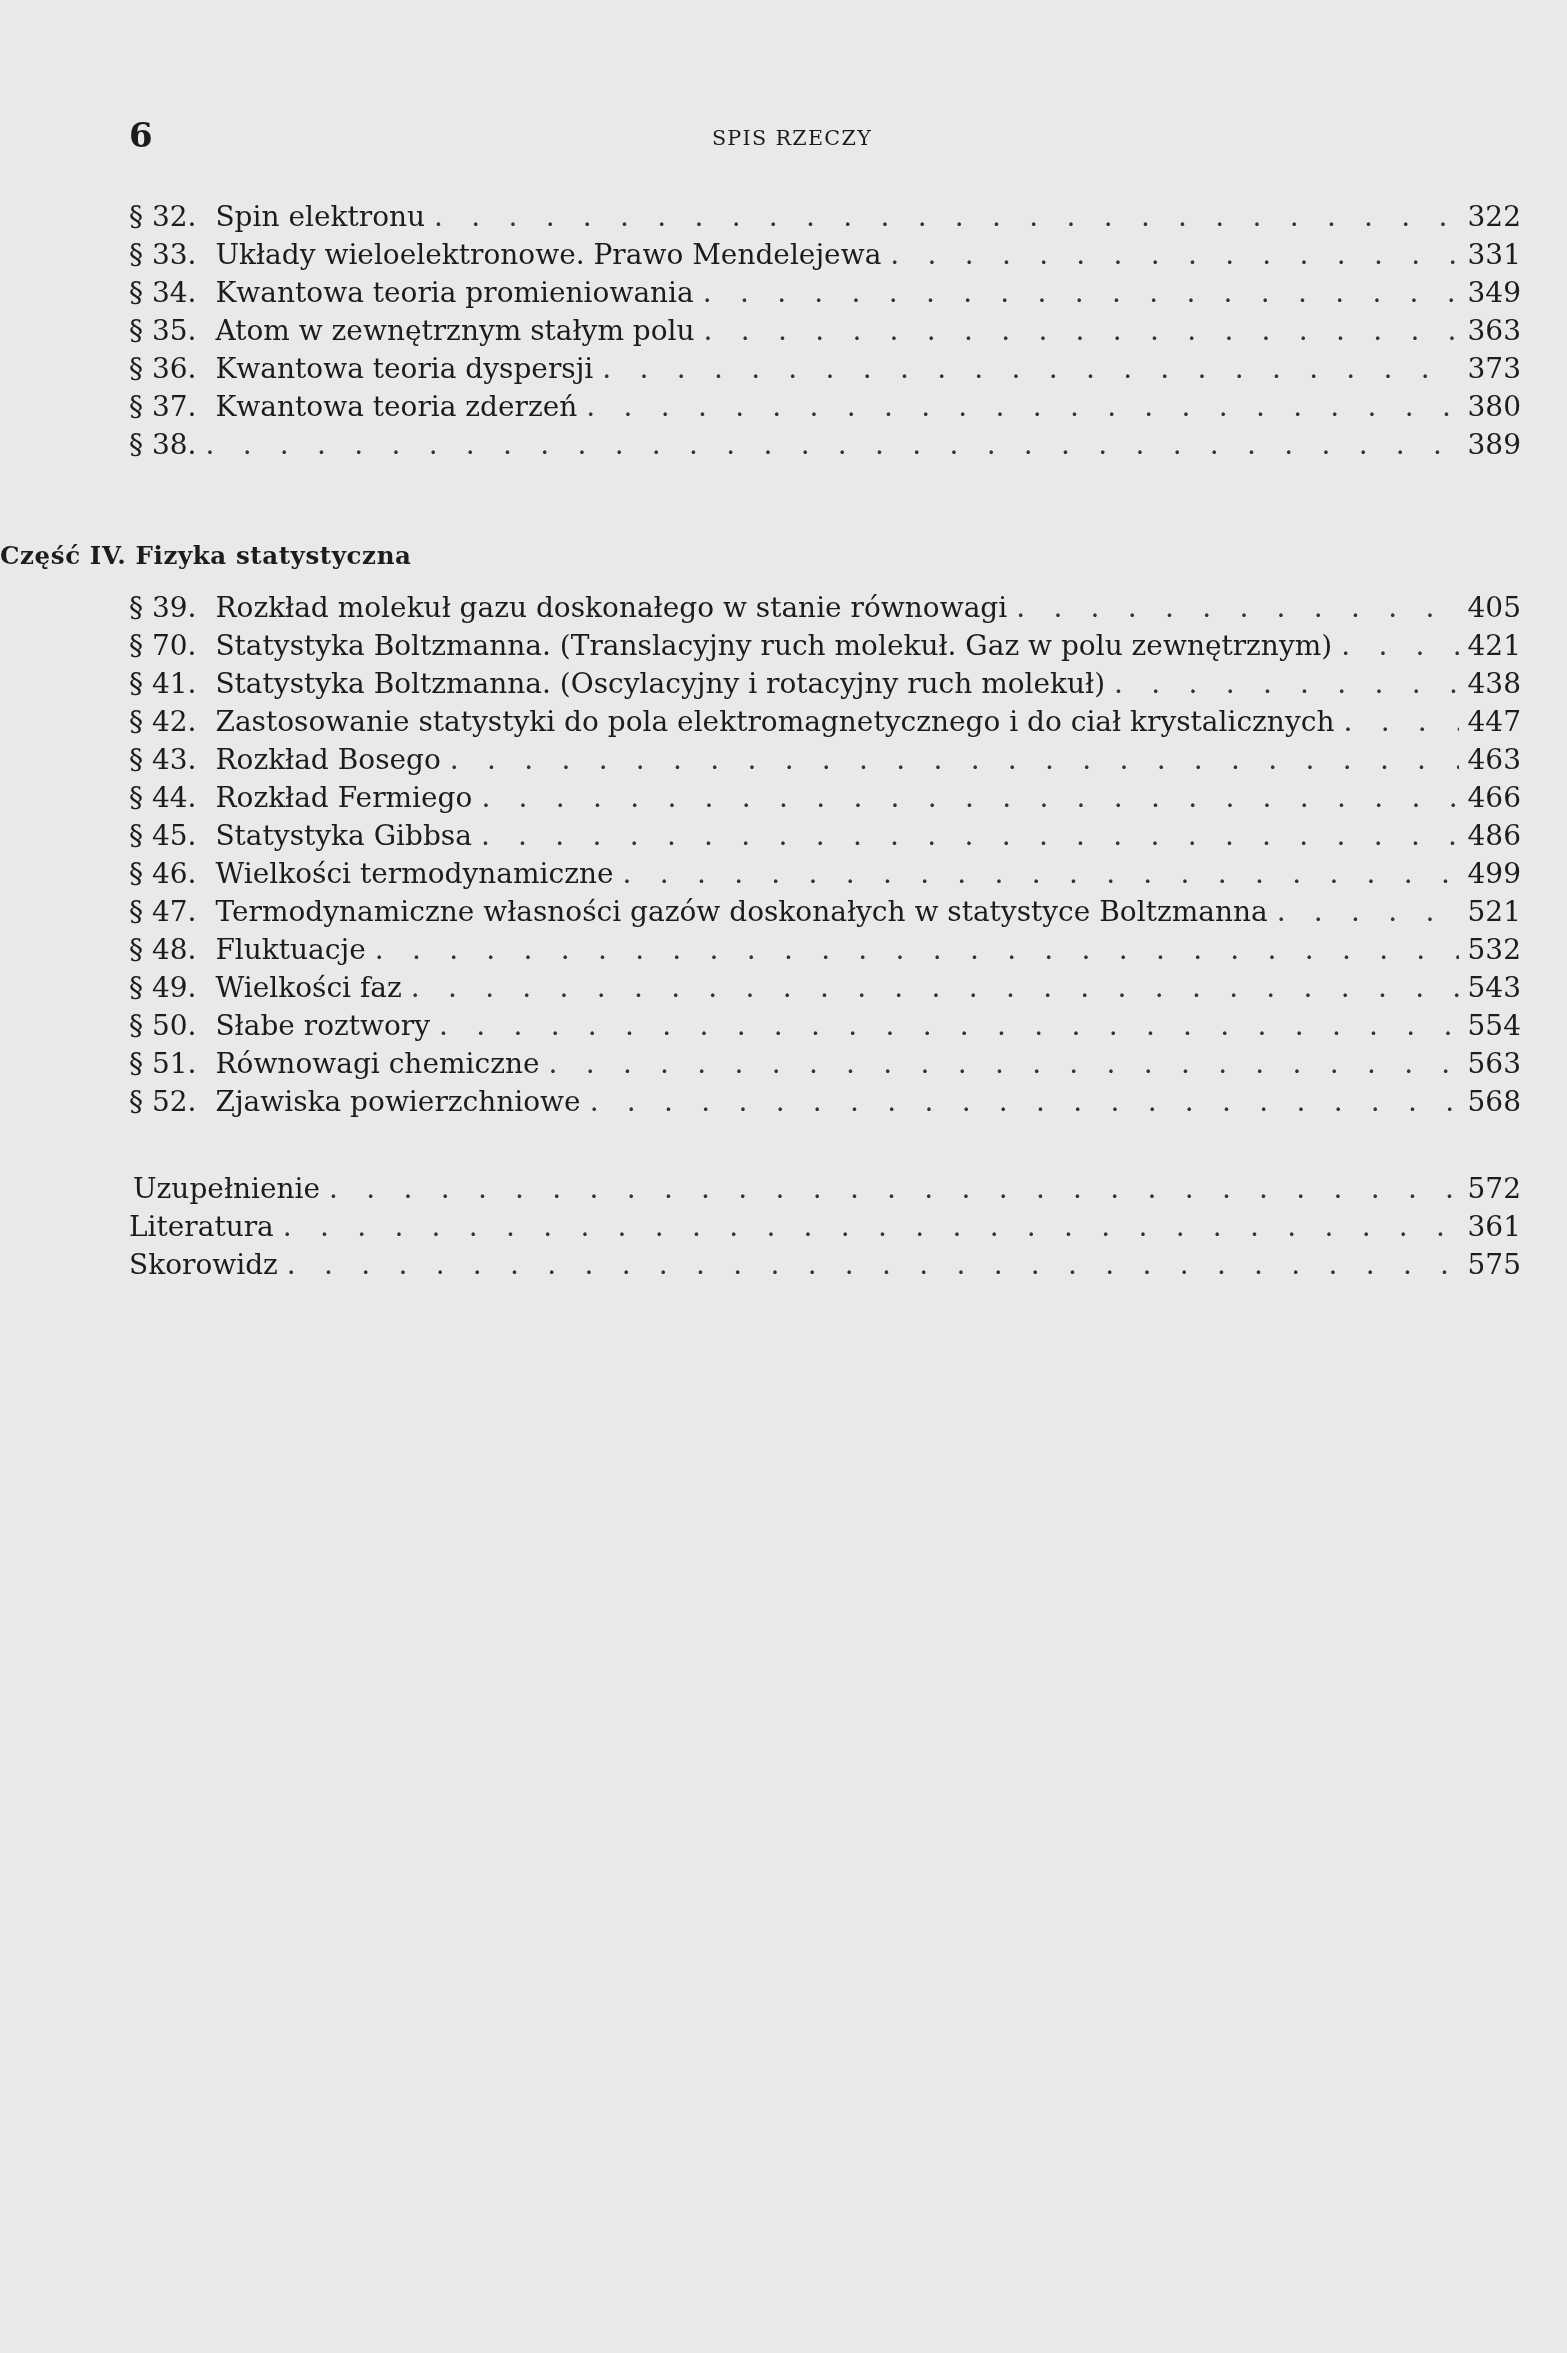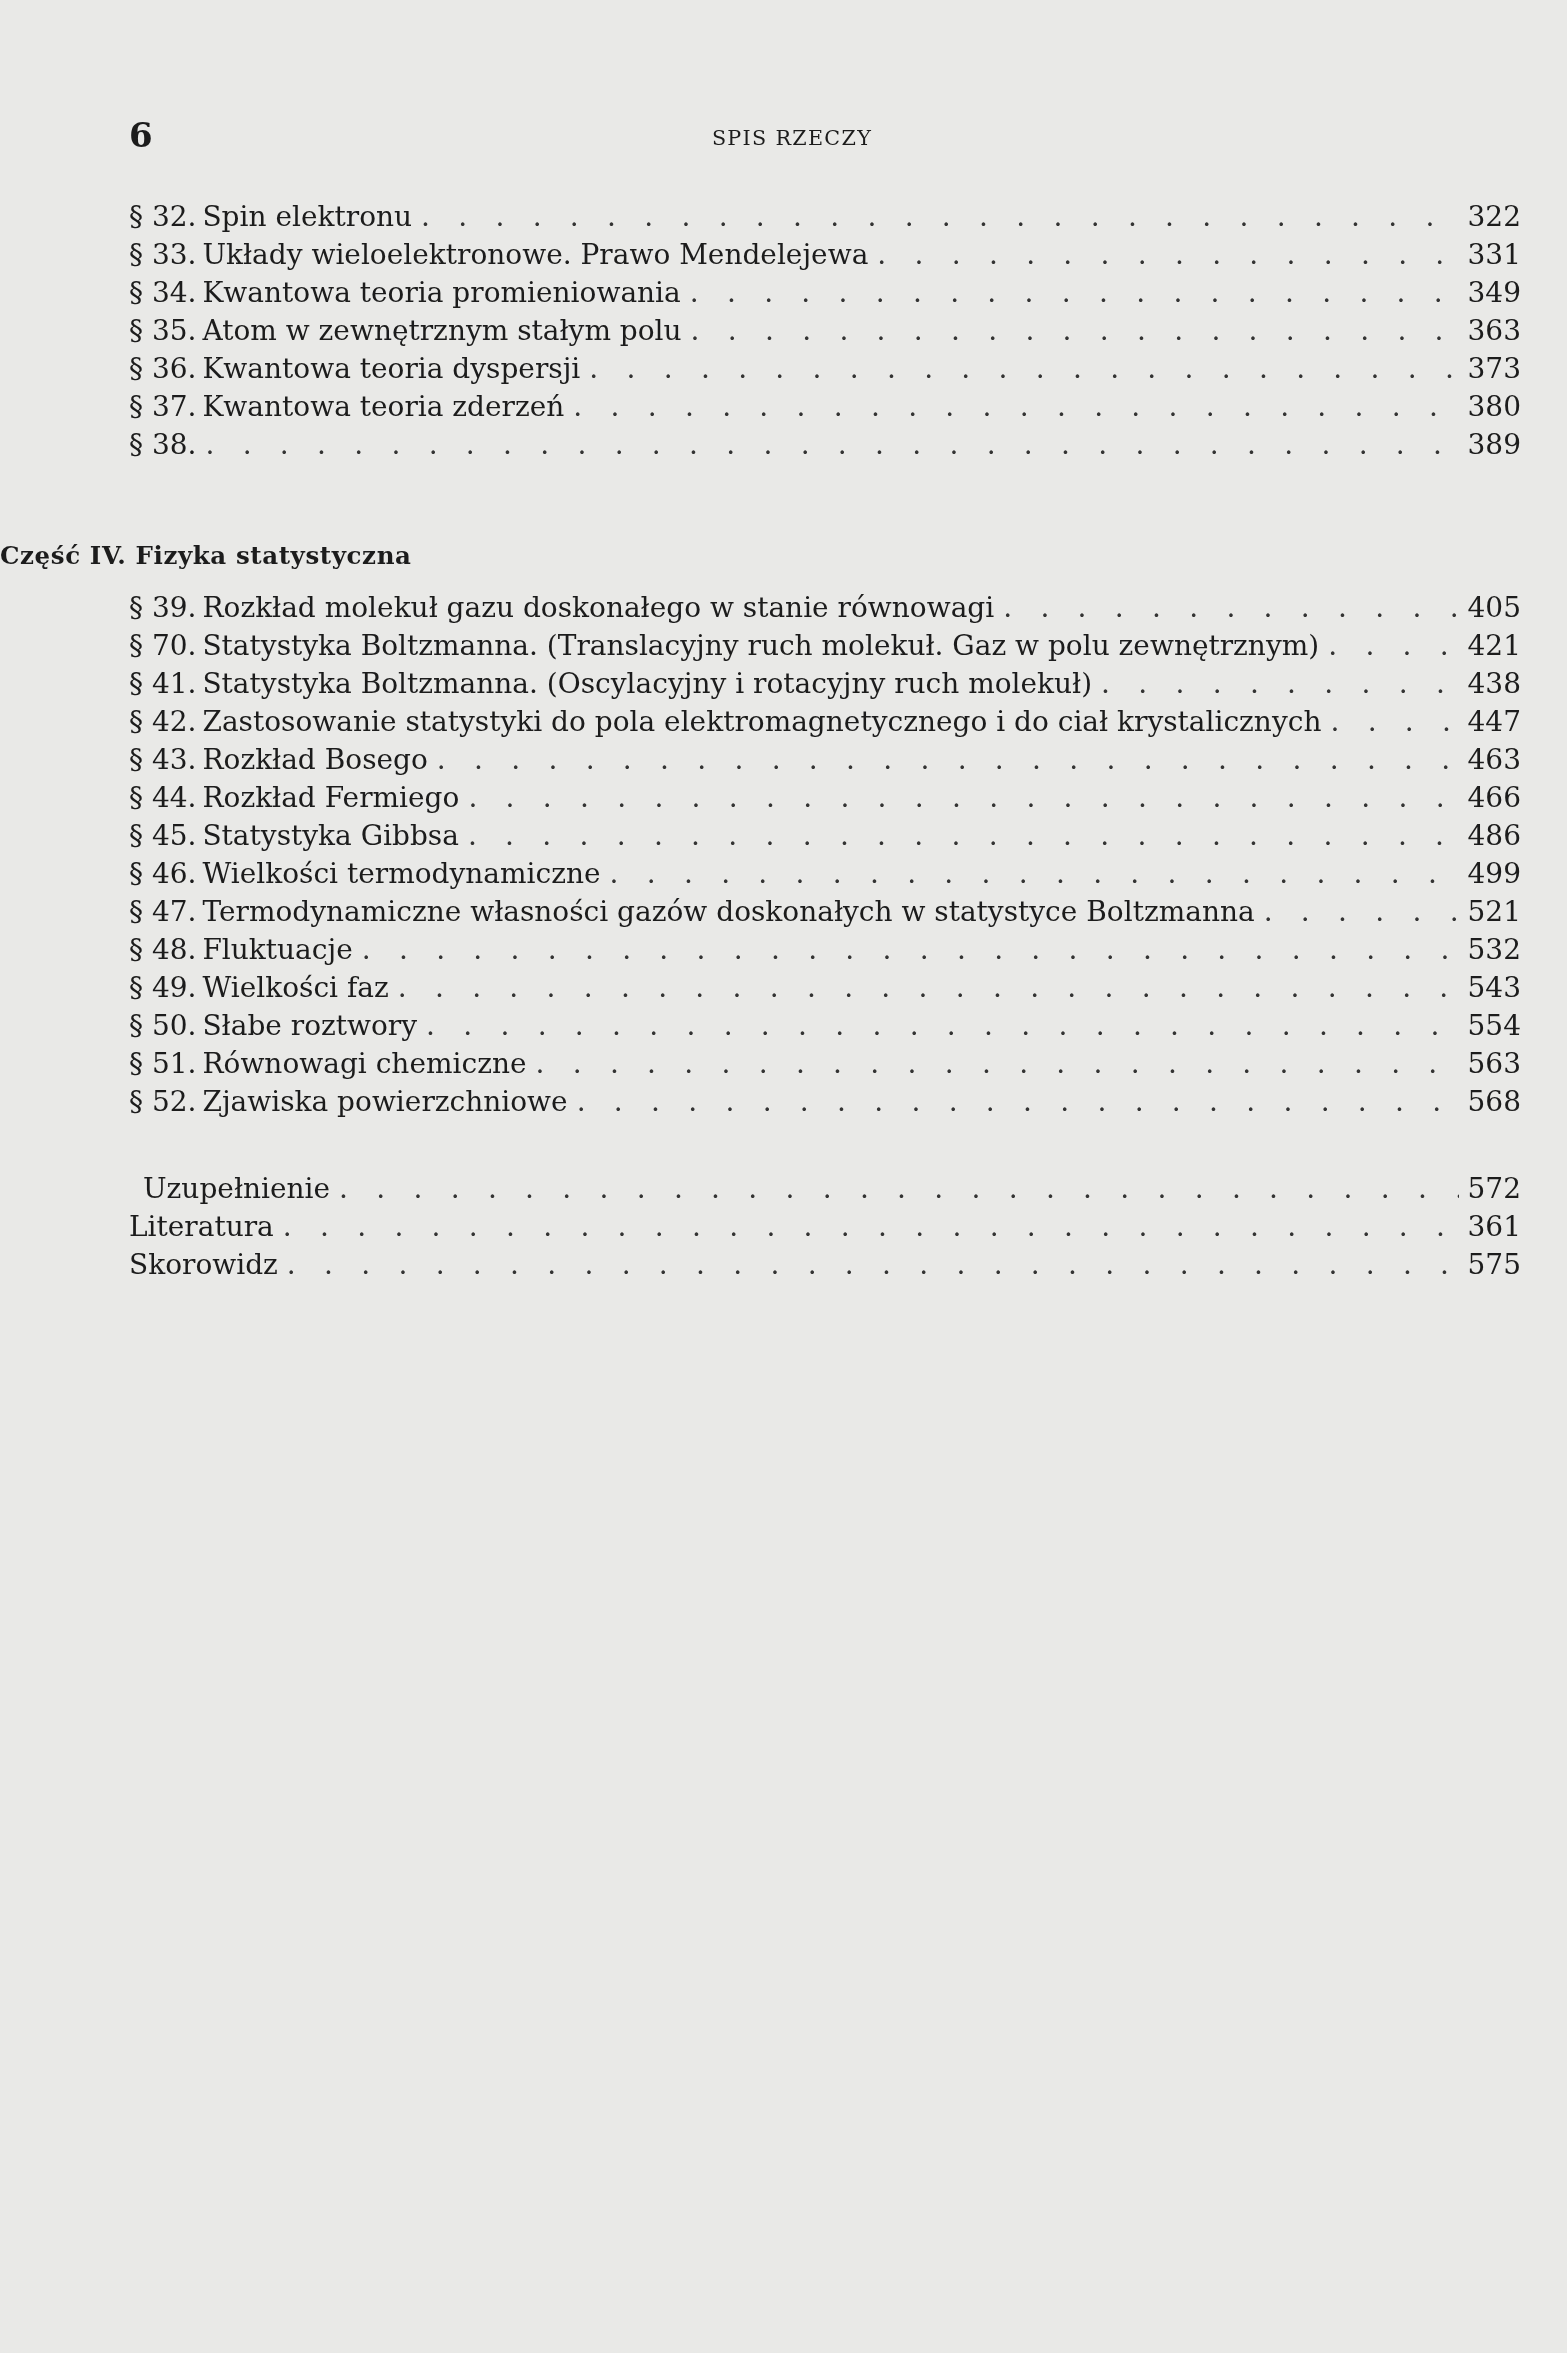--- a/index.html
+++ b/index.html
@@ -3,21 +3,21 @@
 <meta charset="utf-8">
 <style>
   html, body { margin:0; padding:0; }
   body { width:1568px; height:2354px; background:#e9e9e7; position:relative; overflow:hidden;
          font-family:"DejaVu Serif","Liberation Serif",serif; color:#1c1c1c; }
   .page-num { position:absolute; left:129px; top:115px; font-size:34px; font-weight:bold; }
   .running-head { position:absolute; left:8px; width:1568px; top:126px; text-align:center; font-size:20.7px; letter-spacing:1.3px; }
   .toc { position:absolute; left:129px; width:1392px; }
   .row { display:flex; align-items:baseline; height:38px; font-size:28px; white-space:nowrap; }
   .row .sec { flex:0 0 auto; }
-  .row .title { flex:0 0 auto; margin-left:6px; }
+  .row .title { flex:0 0 auto; margin-left:19px; }
   .row .dots { flex:1 1 auto; overflow:hidden; margin:0 9px; letter-spacing:9.7px; color:#333; }
   .row .dots::before { content:". . . . . . . . . . . . . . . . . . . . . . . . . . . . . . . . . . . . . . . . . . . . . . . . . . . . . . . . . . . . . . . . . . . . . . . . . . . . . . . . . . . . . . . . . . . . . . . . ."; }
   .row .page { flex:0 0 auto; text-align:right; min-width:52px; }
   .part-heading { position:absolute; left:0; width:1568px; top:541px; font-size:24.5px; font-weight:bold; letter-spacing:0.6px; }
 </style>
 </head>
 <body>
 
 <div class="page-num">6</div>
 <div class="running-head">SPIS RZECZY</div>
@@ -150,21 +150,21 @@
   <div class="row">
       <span class="sec"><span>§</span> <span>52.</span></span>
       <span class="title">Zjawiska powierzchniowe</span>
       <span class="dots"></span>
       <span class="page">568</span>
     </div>
 </div>
 
 <div class="toc" style="top:1172px;">
   <div class="row">
-      <span class="title" style="margin-left:14px">Uzupełnienie</span>
+      <span class="title" style="margin-left:4px">Uzupełnienie</span>
       <span class="dots"></span>
       <span class="page">572</span>
     </div>
   <div class="row">
       <span class="title" style="margin-left:0">Literatura</span>
       <span class="dots"></span>
       <span class="page">361</span>
     </div>
   <div class="row">
       <span class="title" style="margin-left:0">Skorowidz</span>

